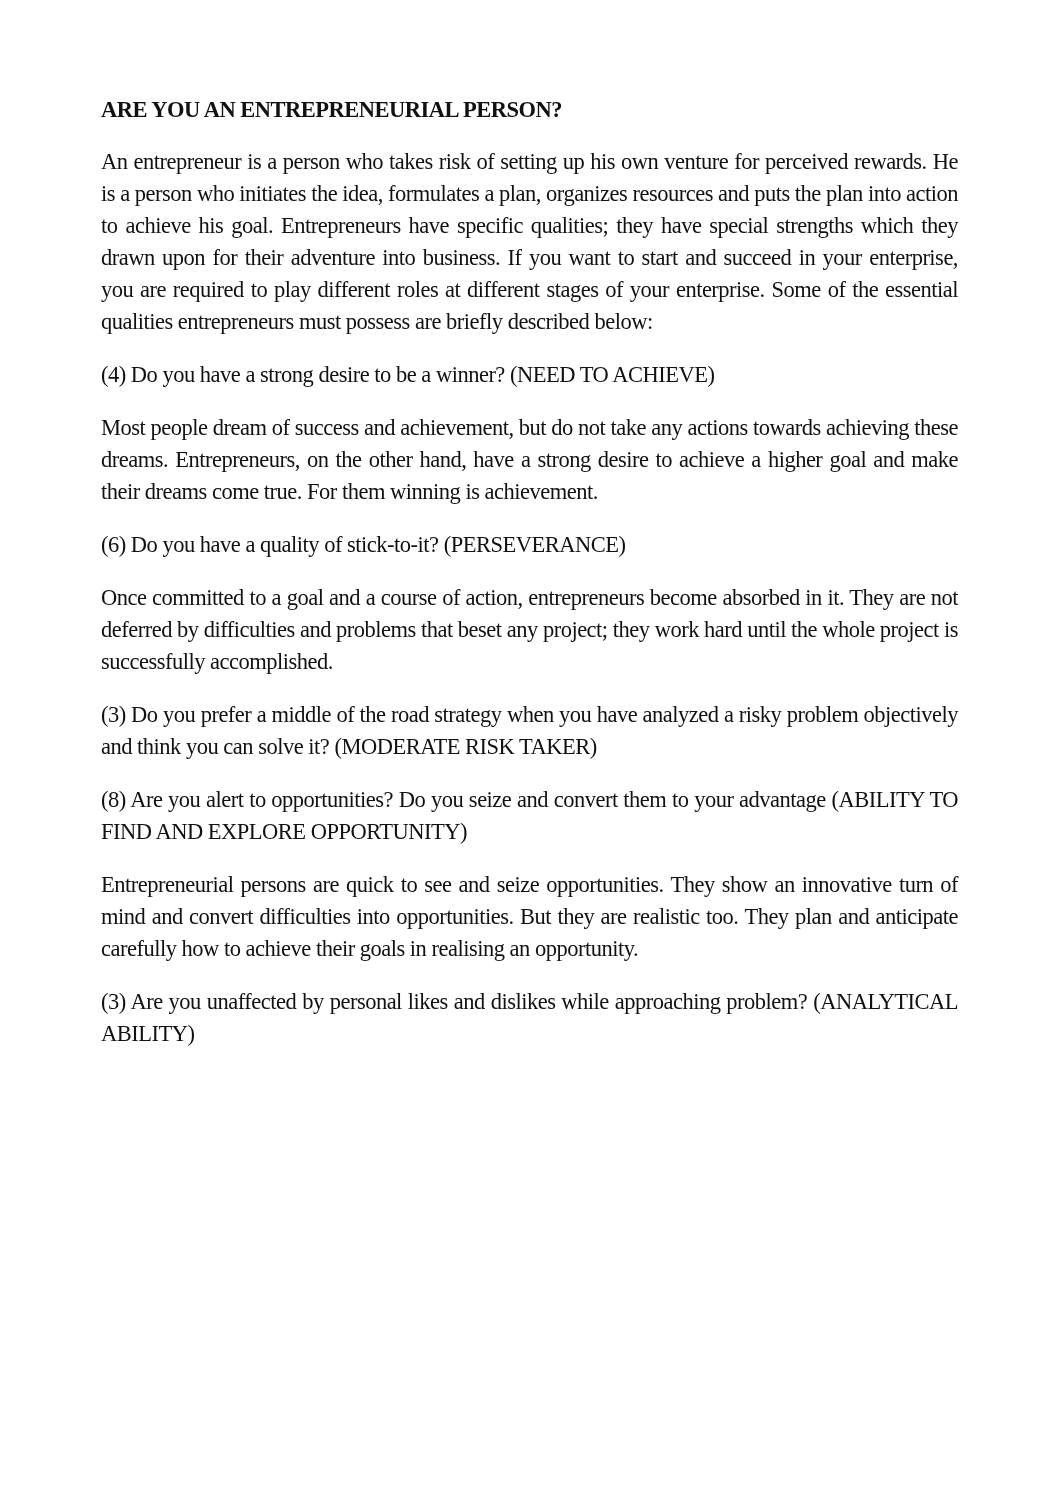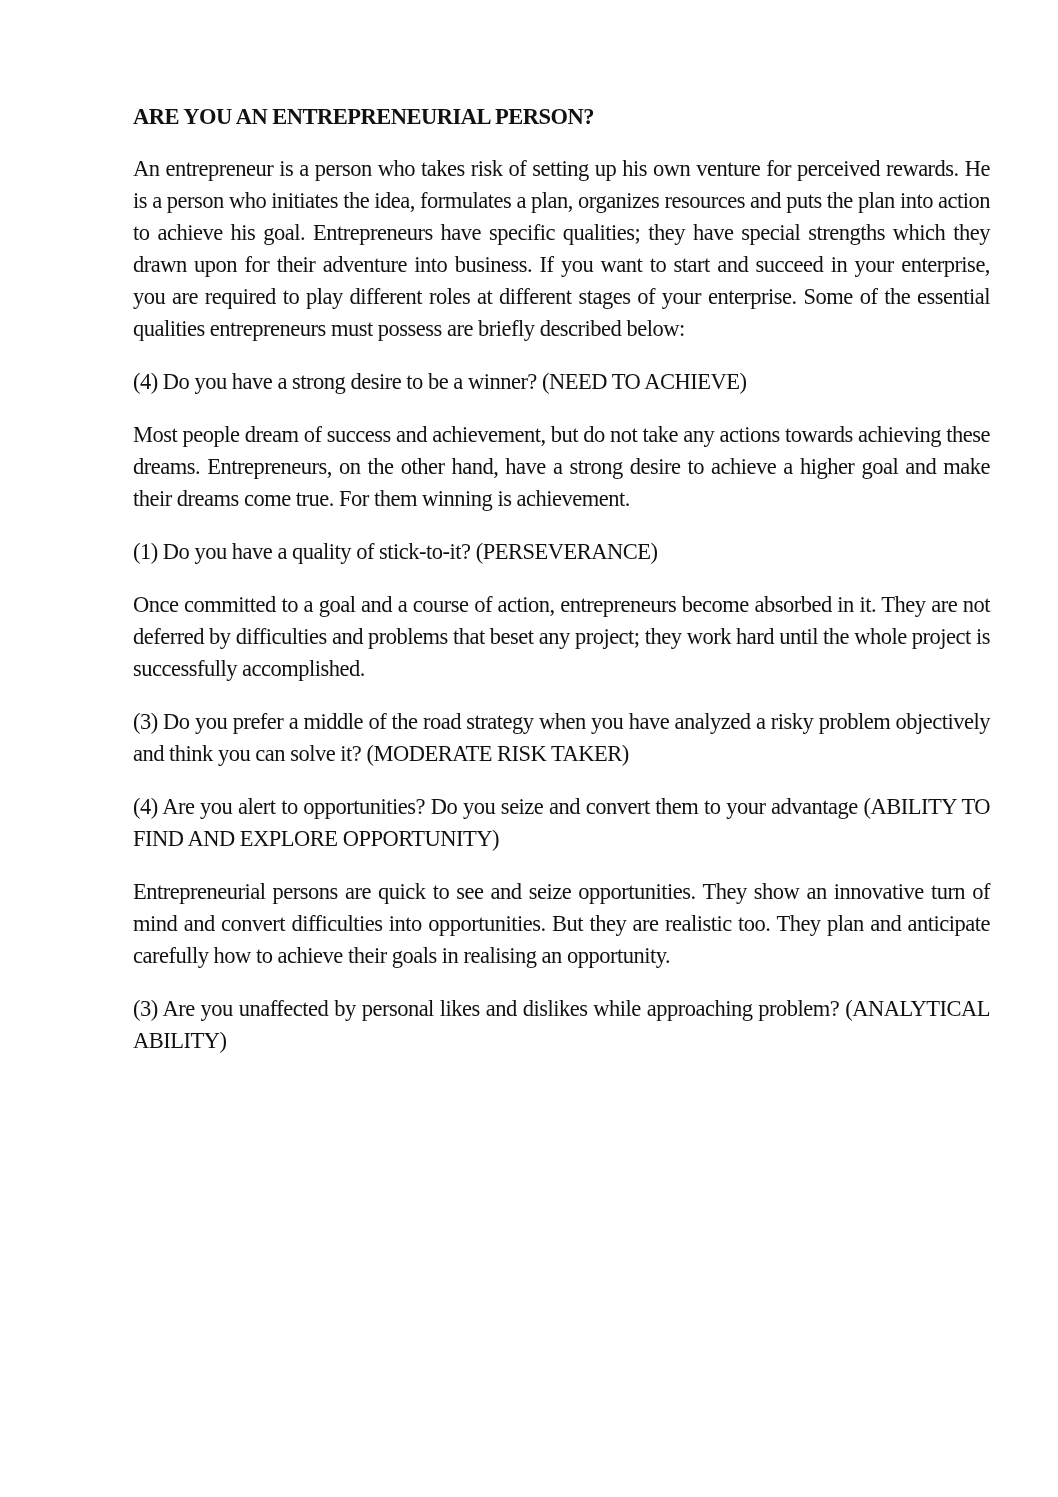--- a/index.html
+++ b/index.html
@@ -1,37 +1,37 @@
 <!DOCTYPE html>
 <html><head>
 <meta charset="utf-8">
 <style>
   html, body { margin: 0; padding: 0; background: #ffffff; }
   body { width: 1058px; height: 1497px; position: relative; overflow: hidden; }
   .page {
-    position: absolute; left: 101px; top: 101px; width: 857px;
+    position: absolute; left: 101px; top: 94px; width: 857px;
     font-family: "Liberation Serif", serif; color: #111111;
-    font-size: 22.5px; line-height: 32px; letter-spacing: -0.5px; margin-left: 32px;
+    font-size: 22.5px; line-height: 32px; letter-spacing: -0.5px;
   }
   .heading { font-weight: bold; margin: 0 0 20px 0; }
   p { margin: 0 0 21px 0; text-align: justify; }
   .q { text-align: justify; }
 </style>
 </head>
 <body>
 
 <div class="page">
   <p class="heading">ARE YOU AN ENTREPRENEURIAL PERSON?</p>
   <p>An entrepreneur is a person who takes risk of setting up his own venture for perceived rewards. He is a person who initiates the idea, formulates a plan, organizes resources and puts the plan into action to achieve his goal. Entrepreneurs have specific qualities; they have special strengths which they drawn upon for their adventure into business. If you want to start and succeed in your enterprise, you are required to play different roles at different stages of your enterprise. Some of the essential qualities entrepreneurs must possess are briefly described below:</p>
 
   <p class="q">(4) Do you have a strong desire to be a winner? (NEED TO ACHIEVE)</p>
   <p>Most people dream of success and achievement, but do not take any actions towards achieving these dreams. Entrepreneurs, on the other hand, have a strong desire to achieve a higher goal and make their dreams come true. For them winning is achievement.</p>
 
-  <p class="q">(1) Do you have a quality of stick-to-it? (PERSEVERANCE)</p>
+  <p class="q">(6) Do you have a quality of stick-to-it? (PERSEVERANCE)</p>
   <p>Once committed to a goal and a course of action, entrepreneurs become absorbed in it. They are not deferred by difficulties and problems that beset any project; they work hard until the whole project is successfully accomplished.</p>
 
   <p class="q">(3) Do you prefer a middle of the road strategy when you have analyzed a risky problem objectively and think you can solve it? (MODERATE RISK TAKER)</p>
 
-  <p class="q">(4) Are you alert to opportunities? Do you seize and convert them to your advantage (ABILITY TO FIND AND EXPLORE OPPORTUNITY)</p>
+  <p class="q">(8) Are you alert to opportunities? Do you seize and convert them to your advantage (ABILITY TO FIND AND EXPLORE OPPORTUNITY)</p>
   <p>Entrepreneurial persons are quick to see and seize opportunities. They show an innovative turn of mind and convert difficulties into opportunities. But they are realistic too. They plan and anticipate carefully how to achieve their goals in realising an opportunity.</p>
 
   <p class="q">(3) Are you unaffected by personal likes and dislikes while approaching problem? (ANALYTICAL ABILITY)</p>
 </div>
 
 </body></html>

